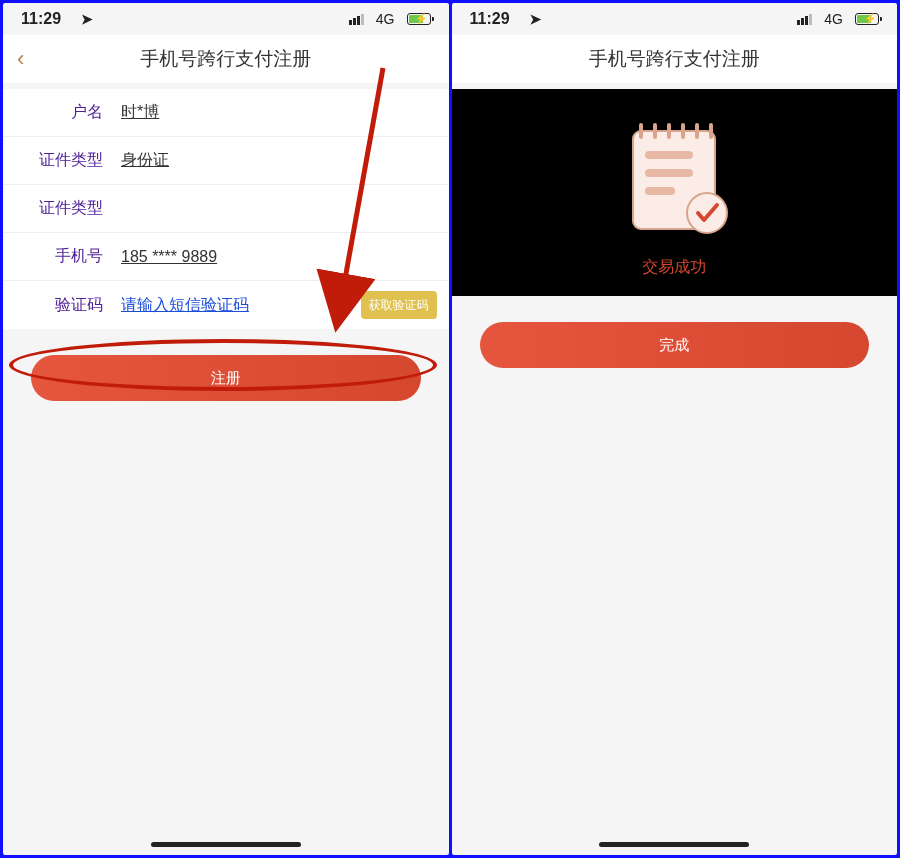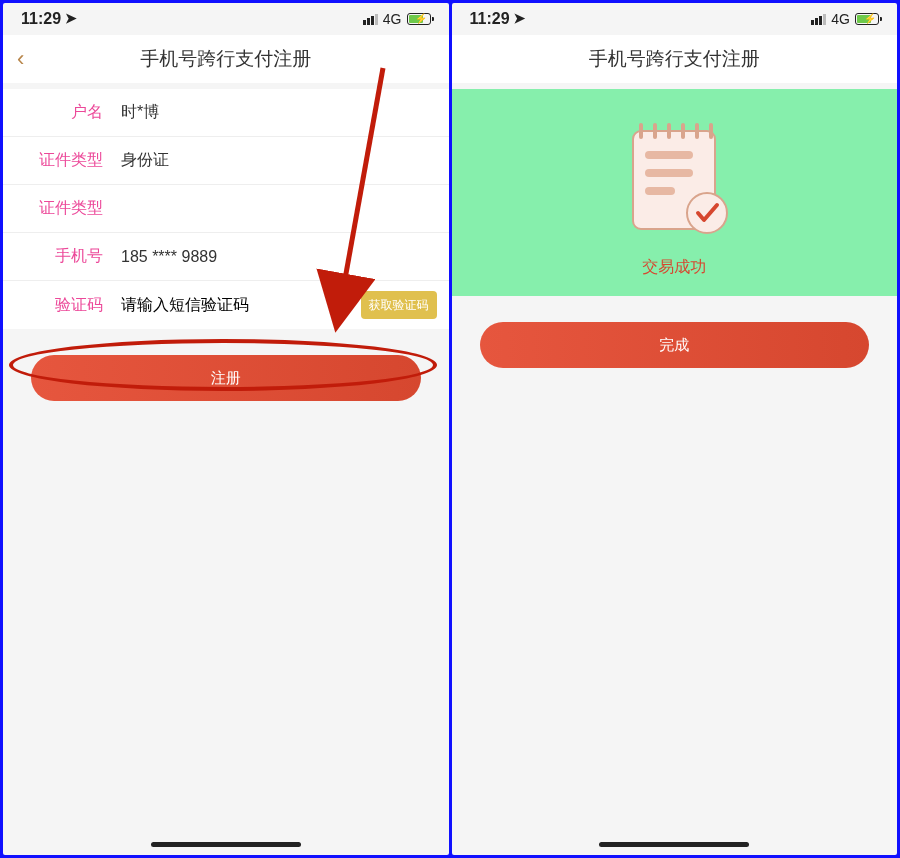--- a/index.html
+++ b/index.html
@@ -2,53 +2,53 @@
 <html><head>
   <meta charset="utf-8">
   <style>
     * { margin:0; padding:0; box-sizing:border-box; font-family:-apple-system,"PingFang SC","Helvetica Neue",sans-serif; }
     body { background:#fff; }
     .wrap { width:900px; height:858px; display:flex; border:3px solid #1010ff; background:#1010ff; gap:3px; }
     .phone { flex:1; height:100%; background:#f5f5f5; display:flex; flex-direction:column; border-radius:2px; overflow:hidden; position:relative; }
 
     
     .status { height:32px; display:flex; align-items:center; justify-content:space-between; padding:0 18px; font-size:16px; font-weight:700; color:#222; }
-    .status .left { display:flex; gap:4px; }
-    .status .right { display:flex; align-items:center; gap:5px; font-size:14px; font-weight:500; }
+    .status .left { display:flex; align-items:center; gap:20px; }
+    .status .right { display:flex; align-items:center; gap:12px; font-size:14px; font-weight:500; }
     .sigbars { display:inline-flex; align-items:flex-end; gap:1px; }
     .sigbars span { width:3px; background:#222; display:inline-block; }
     .sigbars span:nth-child(1){height:5px;} .sigbars span:nth-child(2){height:7px;} .sigbars span:nth-child(3){height:9px;} .sigbars span:nth-child(4){height:11px;background:#bbb;}
     .battery { width:24px; height:12px; border:1.5px solid #222; border-radius:3px; position:relative; }
     .battery::after{content:"";position:absolute;right:-4px;top:3px;width:2px;height:4px;background:#222;border-radius:0 1px 1px 0;}
     .battery i{position:absolute;left:1px;top:1px;height:8px;width:14px;background:#6ec94a;border-radius:1px;}
     .battery .bolt{position:absolute;left:8px;top:-1px;font-size:10px;color:#222;}
     .loc-arrow{font-size:14px;}
 
     
     .nav { height:48px; background:#fff; display:flex; align-items:center; justify-content:center; position:relative; font-size:19px; color:#333; }
     .nav .back { position:absolute; left:14px; font-size:22px; color:#b8864b; }
 
     
     .list { background:#fff; margin-top:6px; }
     .row { display:flex; align-items:center; height:48px; padding:0 18px; border-bottom:1px solid #eee; font-size:16px; }
     .row:last-child{border-bottom:none;}
-    .row .lbl { width:82px; text-align:right; color:#ec4899; margin-right:18px; }
-    .row .val { color:#333; flex:1; }
-    .row .ph { color:#000000; }
+    .row .lbl { width:82px; text-align:right; color:#4c1d95; margin-right:18px; }
+    .row .val { color:#333; flex:1;text-decoration:underline; }
+    .row .ph { color:#1d4ed8; }
     .row.code { position:relative; }
     .getcode { position:absolute; right:12px; top:10px; height:28px; padding:12px 8px; font-size:12px; color:#fff; background:#e0c04e; border-radius:4px; display:flex; align-items:center; }
 
     .big-btn { margin:26px 28px 0; height:46px; border-radius:23px; background:linear-gradient(90deg,#e6563e,#d6472f); color:#fff; font-size:15px; display:flex; align-items:center; justify-content:center; }
 
     
     .circ { position:absolute; left:6px; top:336px; width:428px; height:52px; border:4px solid #c11c0a; border-radius:50%/50%; pointer-events:none; }
     .arrow { position:absolute; pointer-events:none; }
 
     
-    .success-wrap { background:#86efac; padding-top:24px; padding-bottom:18px; text-align:center; margin-top:6px; }
+    .success-wrap { background:#000000; padding-top:24px; padding-bottom:18px; text-align:center; margin-top:6px; }
     .note-icon { width:110px; height:130px; margin:0 auto 14px; position:relative; }
     .note-icon svg{width:100%;height:100%;}
     .succ-text { color:#d6472f; font-size:16px; }
 
     
     .home-ind { position:absolute; bottom:8px; left:50%; transform:translateX(-50%); width:150px; height:5px; background:#222; border-radius:3px; }
 
   </style>
 </head>
 <body>

